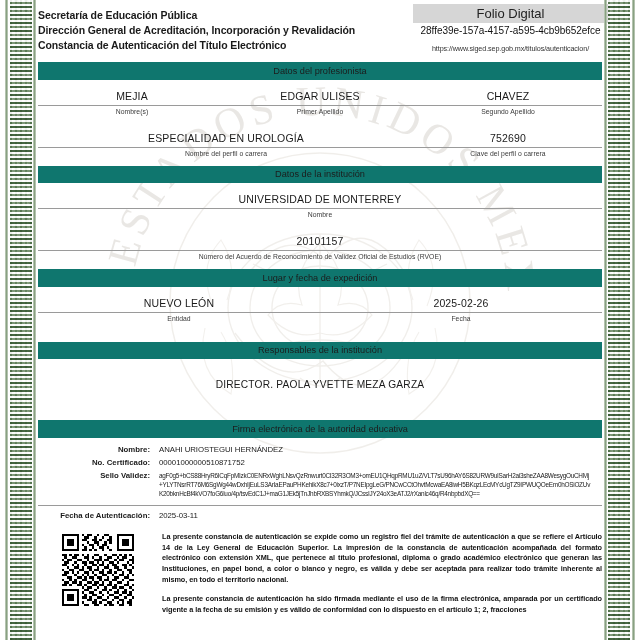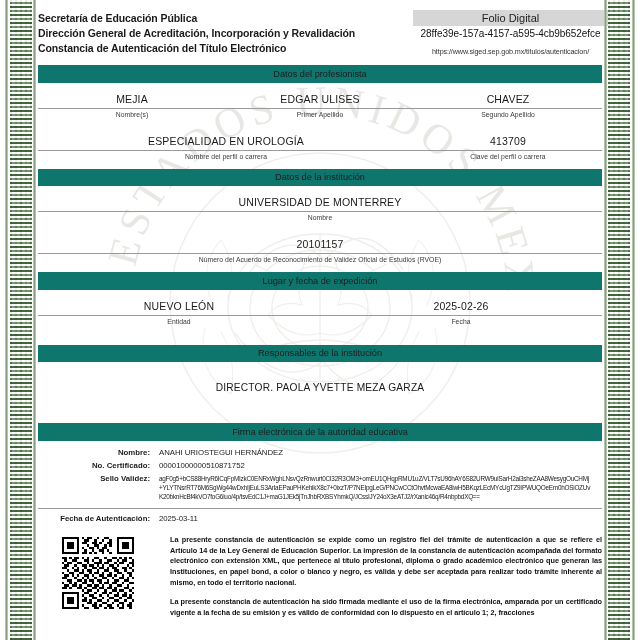--- a/index.html
+++ b/index.html
@@ -91,24 +91,23 @@
     line-height: 1.42;
     letter-spacing: -0.1px;
   }
   .folio-box {
     width: 195px;
     text-align: center;
     margin-right: -6px;
   }
   .folio-title {
     background: #d6d6d6;
-    font-size: 11px;
+    font-size: 13px;
     padding: 1.5px 0 2px 0;
     color: #222;
-    margin-top: 6px;
   }
   .folio-value {
     font-size: 10px;
     padding-top: 2.5px;
     letter-spacing: -0.05px;
     color: #111;
   }
   .folio-url {
     font-size: 7.2px;
     padding-top: 8px;
@@ -192,21 +191,20 @@
     word-break: break-all;
     letter-spacing: -0.25px;
     max-width: 432px;
   }
 
   
   .bottom-area {
     display: flex;
     margin-top: 11px;
     align-items: flex-start;
-    gap: 8px;
   }
   .qr-wrap {
     width: 118px;
     flex-shrink: 0;
     padding-left: 24px;
     padding-top: 2px;
     box-sizing: border-box;
   }
   .qr-code { display: block; }
   .legal-wrap {
@@ -303,21 +301,21 @@
       <div class="field-label">Segundo Apellido</div>
     </div>
   </div>
 
   <div class="spacer-sm"></div>
   <div class="field-row">
     <div class="field" style="flex:2">
       <div class="field-value">ESPECIALIDAD EN UROLOGÍA</div>
     </div>
     <div class="field">
-      <div class="field-value">413709</div>
+      <div class="field-value">752690</div>
     </div>
   </div>
   <div class="rule-full"></div>
   <div class="field-row" style="margin-top:0">
     <div class="field" style="flex:2">
       <div class="field-label">Nombre del perfil o carrera</div>
     </div>
     <div class="field">
       <div class="field-label">Clave del perfil o carrera</div>
     </div>

